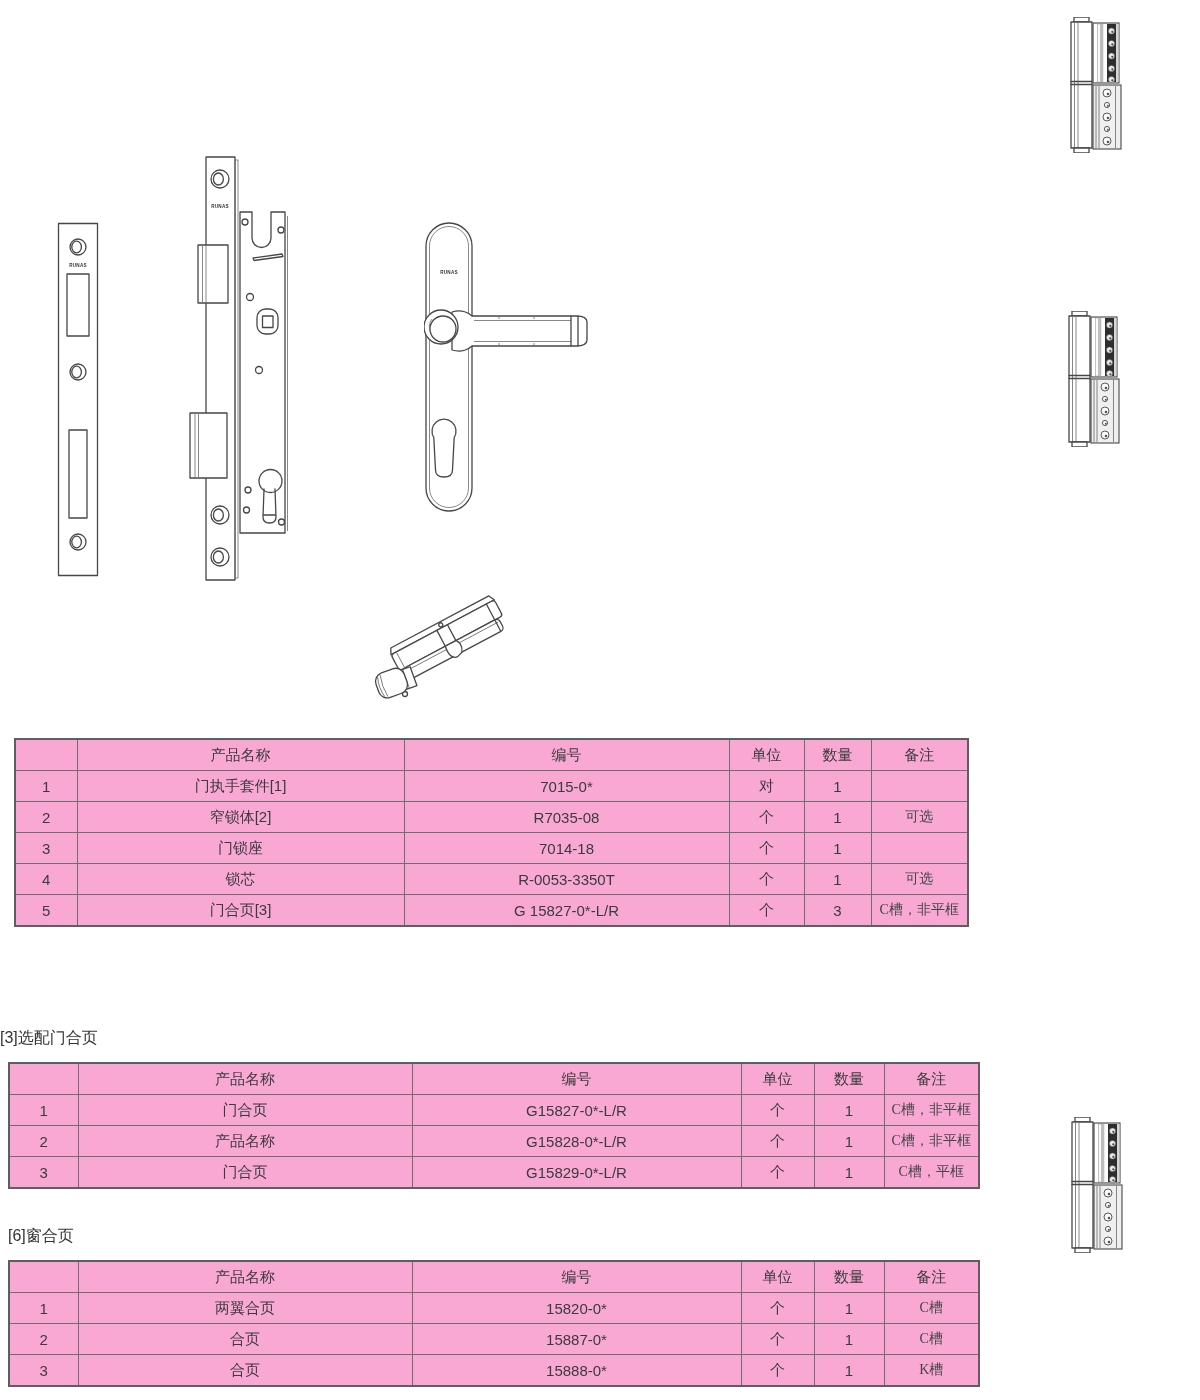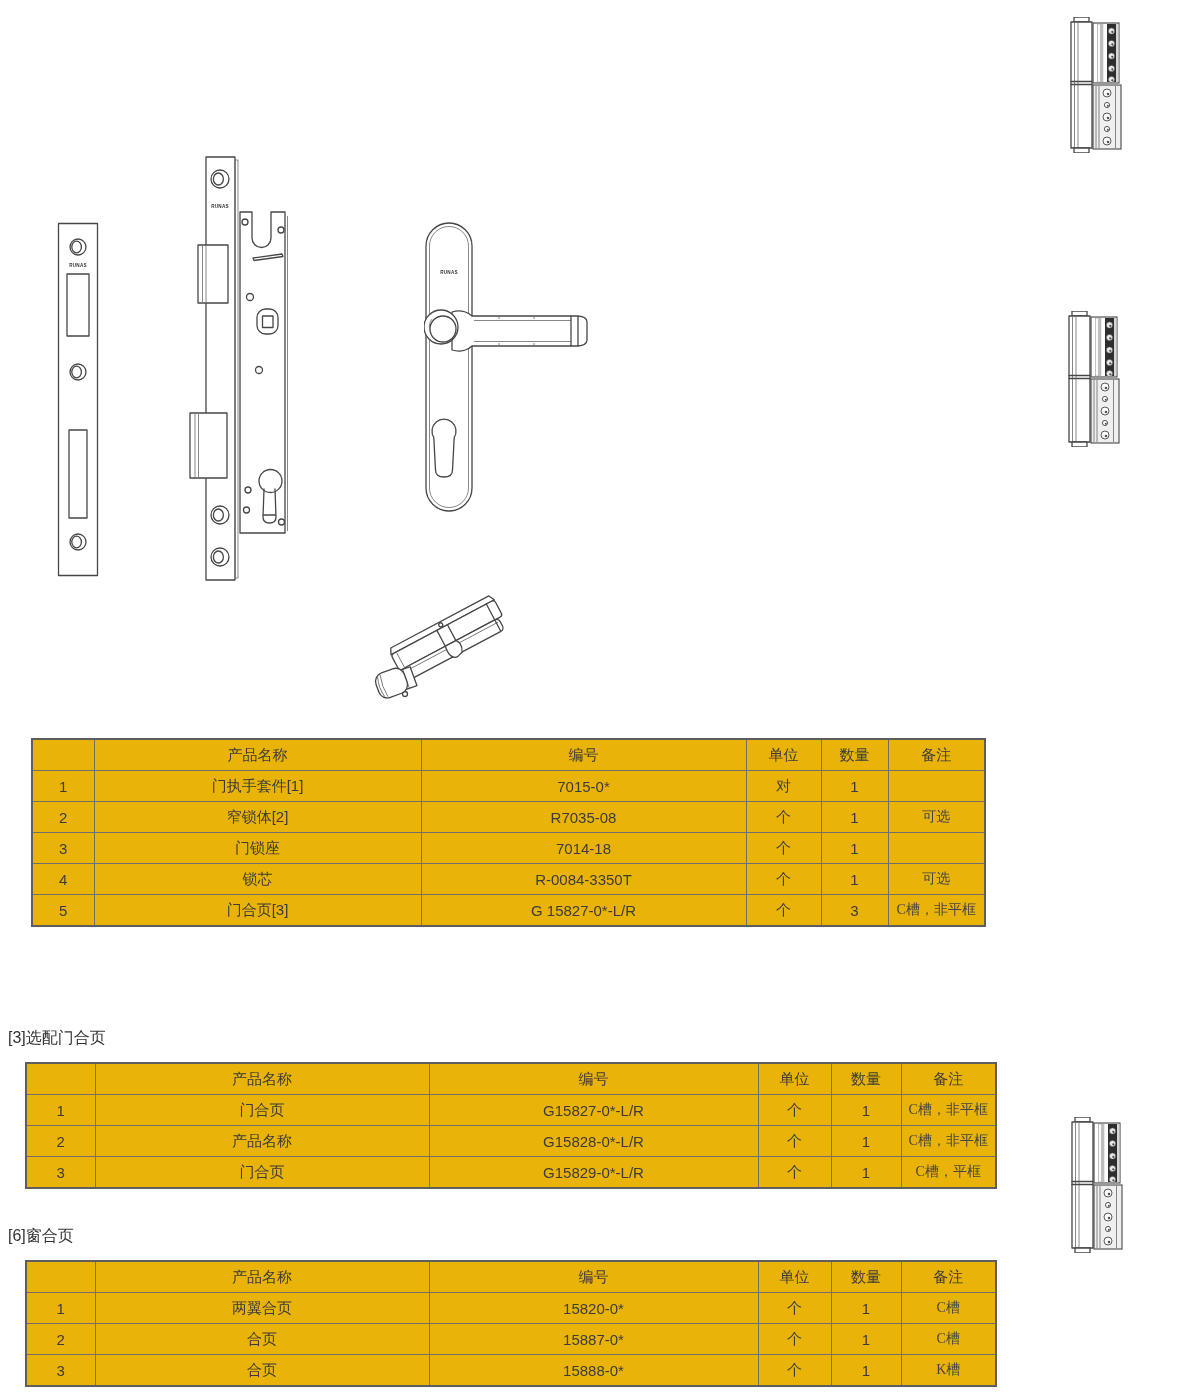--- a/index.html
+++ b/index.html
@@ -6,22 +6,22 @@
   .page{position:relative;width:1200px;height:1400px;background:#ffffff;overflow:hidden;
         font-family:"Liberation Sans","DejaVu Sans",sans-serif;color:#3b3b3b;}
   .fig{position:absolute;}
   .fig svg{display:block;width:100%;height:100%;}
   .ln{fill:none;stroke:#474747;stroke-width:1.3;stroke-linejoin:round;stroke-linecap:round;}
   .lnf{fill:#ffffff;stroke:#474747;stroke-width:1.3;stroke-linejoin:round;}
   .thin{fill:none;stroke:#6a6a6a;stroke-width:0.8;}
   .brand{font-family:"Liberation Sans",sans-serif;font-size:4.6px;font-weight:bold;fill:#333;
          letter-spacing:0.25px;text-anchor:middle;}
   
-  table.spec{position:absolute;border-collapse:collapse;table-layout:fixed;background:#eab308;
-             border:2px solid #5e5e5e;margin-left:17px;}
+  table.spec{position:absolute;border-collapse:collapse;table-layout:fixed;background:#f9a8d4;
+             border:2px solid #5e5e5e;}
   table.spec th,table.spec td{border:1px solid #6e6e6e;height:30px;padding:0 2px;text-align:center;
              vertical-align:middle;font-size:15px;font-weight:normal;color:#3b3b3b;overflow:hidden;
              white-space:nowrap;}
   table.spec td.remark{font-size:14px;color:#464646;font-family:Liberation Serif, serif;}
   
   .notes{position:absolute;left:14px;top:938px;font-size:17px;line-height:31px;color:#333;}
   .notes .indent{padding-left:47px;}
   .section-label{position:absolute;font-size:16px;color:#333;}
 </style>
 </head>
@@ -271,38 +271,38 @@
           <td>3</td>
           <td>门锁座</td>
           <td>7014-18</td>
           <td>个</td>
           <td>1</td>
           <td class="remark"></td>
         </tr>
         <tr>
           <td>4</td>
           <td>锁芯</td>
-          <td>R-0084-3350T</td>
+          <td>R-0053-3350T</td>
           <td>个</td>
           <td>1</td>
           <td class="remark">可选</td>
         </tr>
         <tr>
           <td>5</td>
           <td>门合页[3]</td>
           <td>G 15827-0*-L/R</td>
           <td>个</td>
           <td>3</td>
           <td class="remark">C槽，非平框</td>
         </tr>
       </tbody>
     </table>
 
 
-  <div class="section-label" style="left:8px;top:1028px">[3]选配门合页</div>
+  <div class="section-label" style="left:0;top:1028px">[3]选配门合页</div>
   <table class="spec" style="left:8px;top:1062px;width:970px">
       <colgroup>
         <col style="width: 69px;">
         <col style="width: 334px;">
         <col style="width: 329px;">
         <col style="width: 73px;">
         <col style="width: 70px;">
         <col style="width: 95px;">
       </colgroup>
       <thead>

